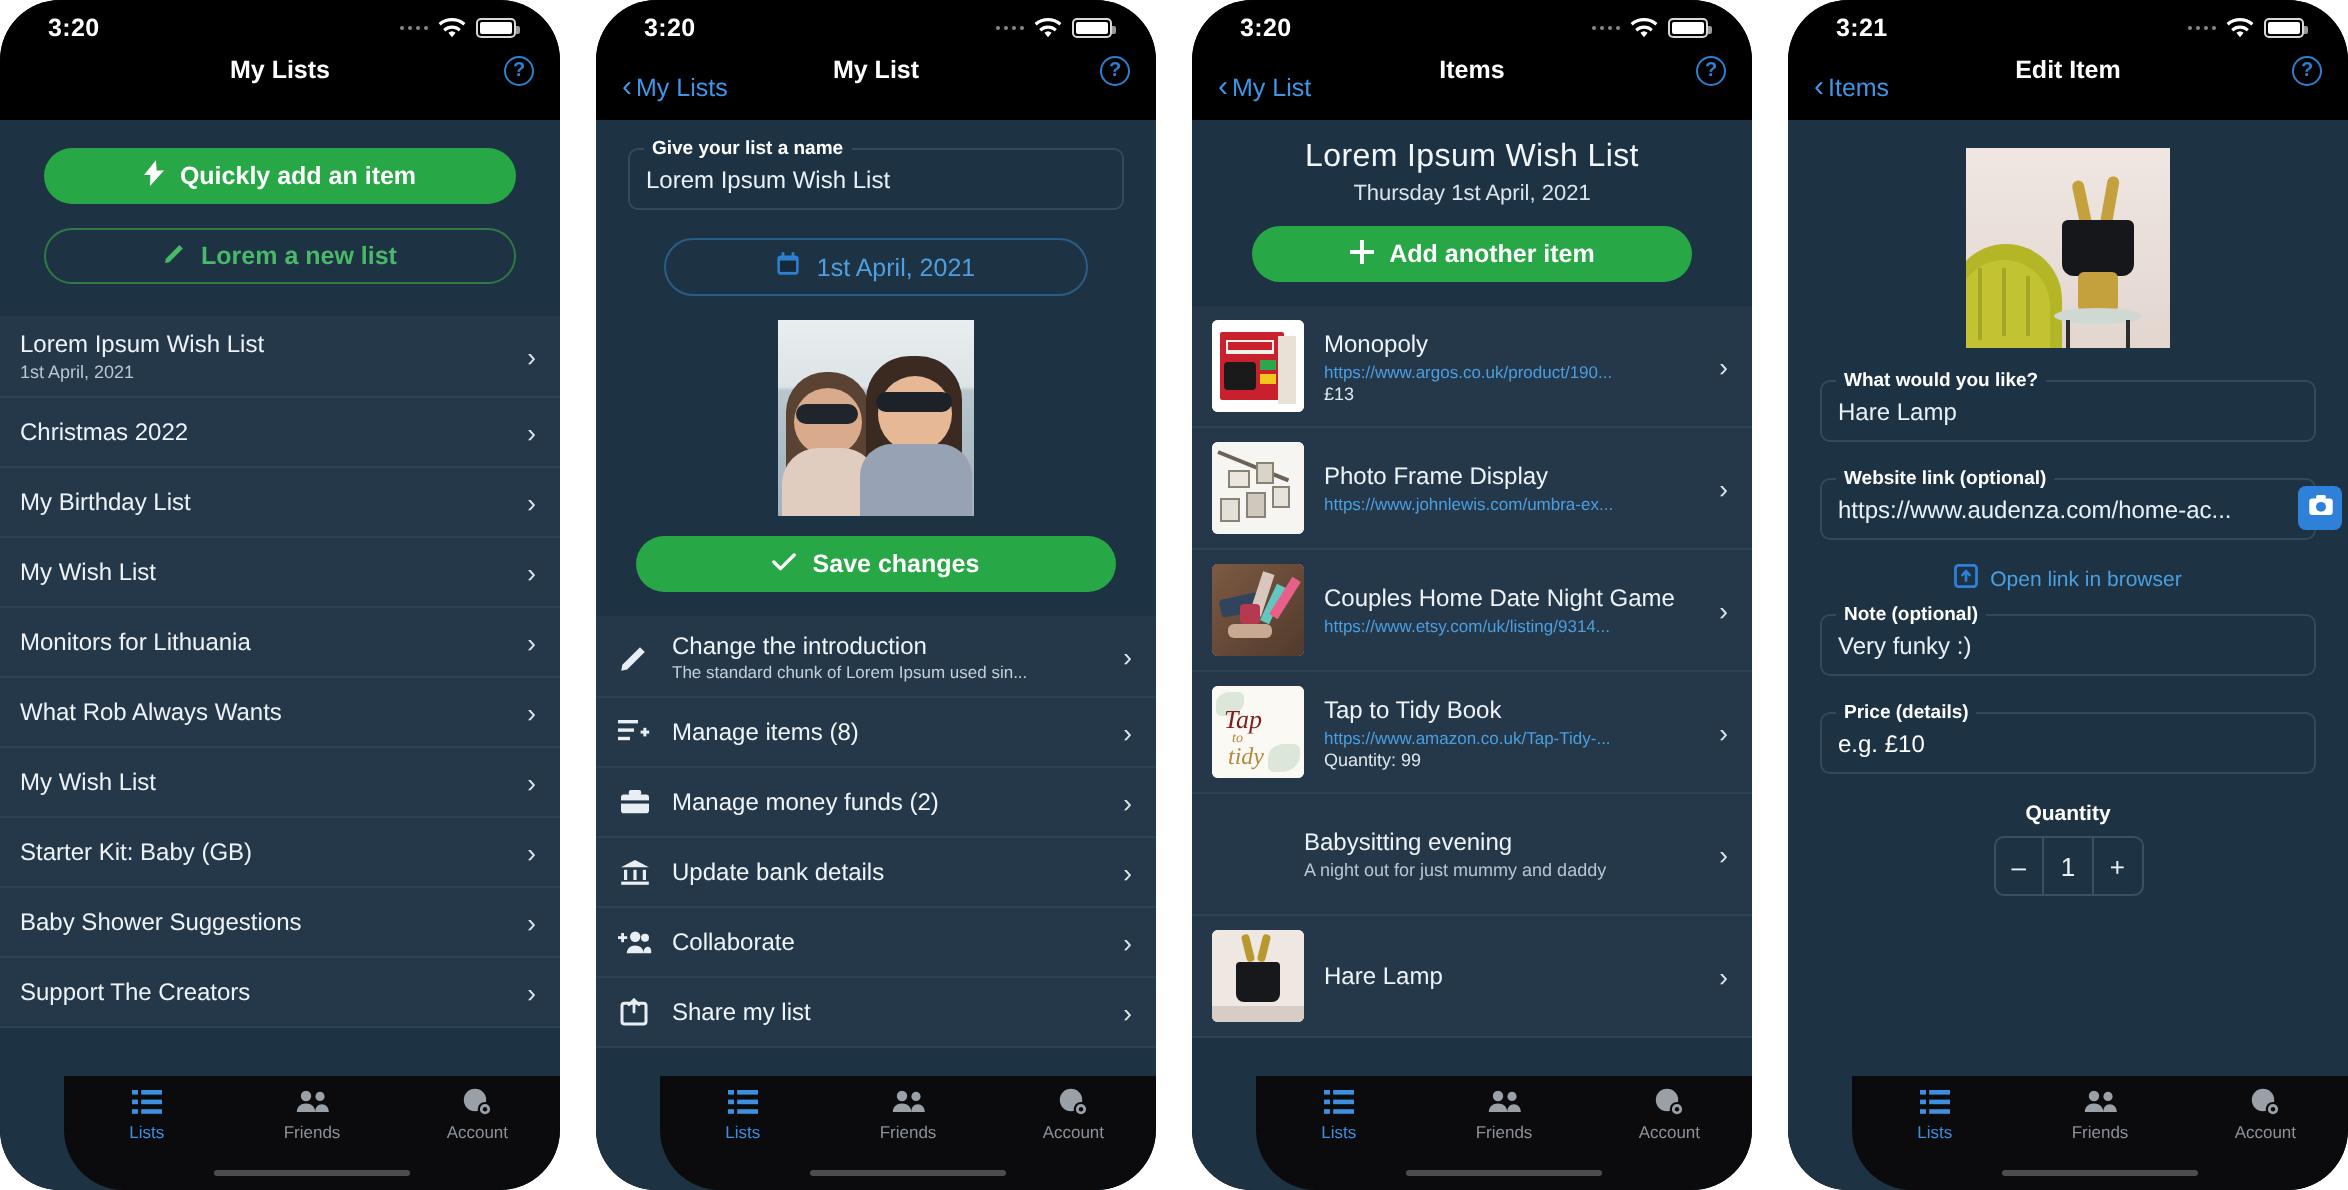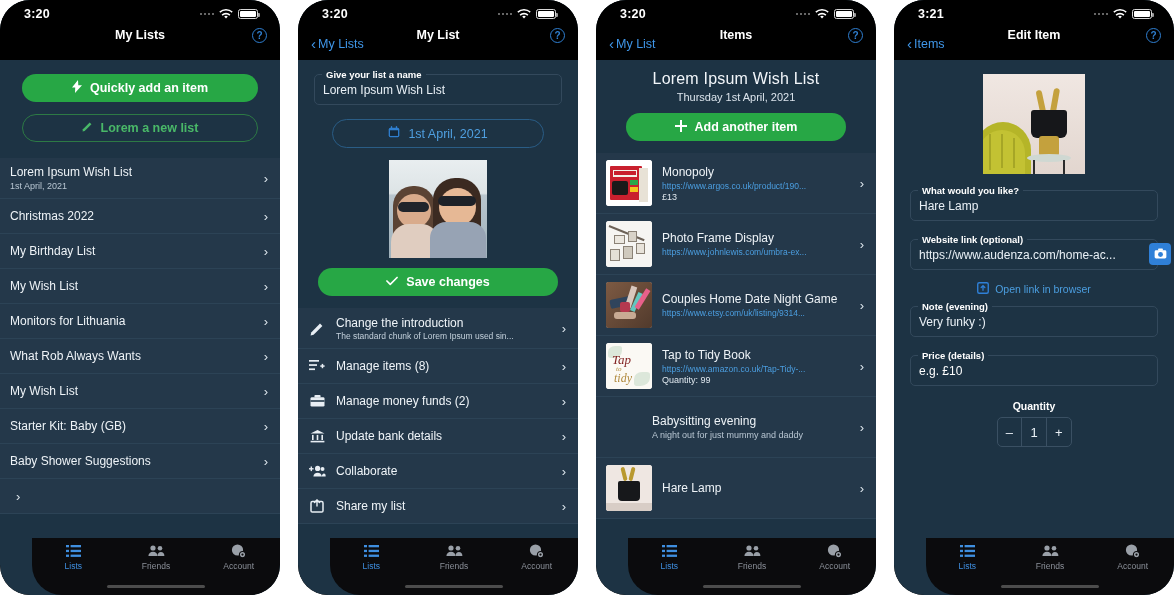--- a/index.html
+++ b/index.html
@@ -344,20 +344,23 @@
               </div>
             <div class="chevron">›</div>
           </div>
           <div class="row">
             <div class="row-main">
                 <div class="row-title">Baby Shower Suggestions</div>
               </div>
             <div class="chevron">›</div>
           </div>
           <div class="row">
+            <div class="row-main">
+                <div class="row-title">Support The Creators</div>
+              </div>
             <div class="chevron">›</div>
           </div>
         </div>
       </div>
       <div class="tabbar">
         <div class="tab active">
           <span class="tab-ico">
             <svg width="15" height="12" viewBox="0 0 15 12">
                 <rect x="0" y="0" width="3" height="2.3" fill="#3f8fe0"></rect>
                 <rect x="4.6" y="0" width="10.4" height="2.3" fill="#3f8fe0"></rect>
@@ -858,21 +861,21 @@
             <svg width="12" height="12" viewBox="0 0 13 13">
                 <rect x=".8" y=".8" width="11.4" height="11.4" rx="1.6" stroke="#2f80d8" stroke-width="1.5" fill="none"></rect>
                 <path d="M6.5 9V4.2M4.5 6 6.5 3.9 8.5 6" stroke="#2f80d8" stroke-width="1.4" fill="none" stroke-linecap="round"></path>
               </svg>
           </span>
           <span>Open link in browser</span>
         </div>
 
         <div style="height:10px"></div>
         <div class="field">
-          <span class="field-label">Note (evening)</span>
+          <span class="field-label">Note (optional)</span>
           <div class="field-value">Very funky :)</div>
         </div>
 
         <div style="height:18px"></div>
         <div class="field">
           <span class="field-label">Price (details)</span>
           <div class="field-value placeholder">e.g. £10</div>
         </div>
 
         <div class="qty-wrap">

